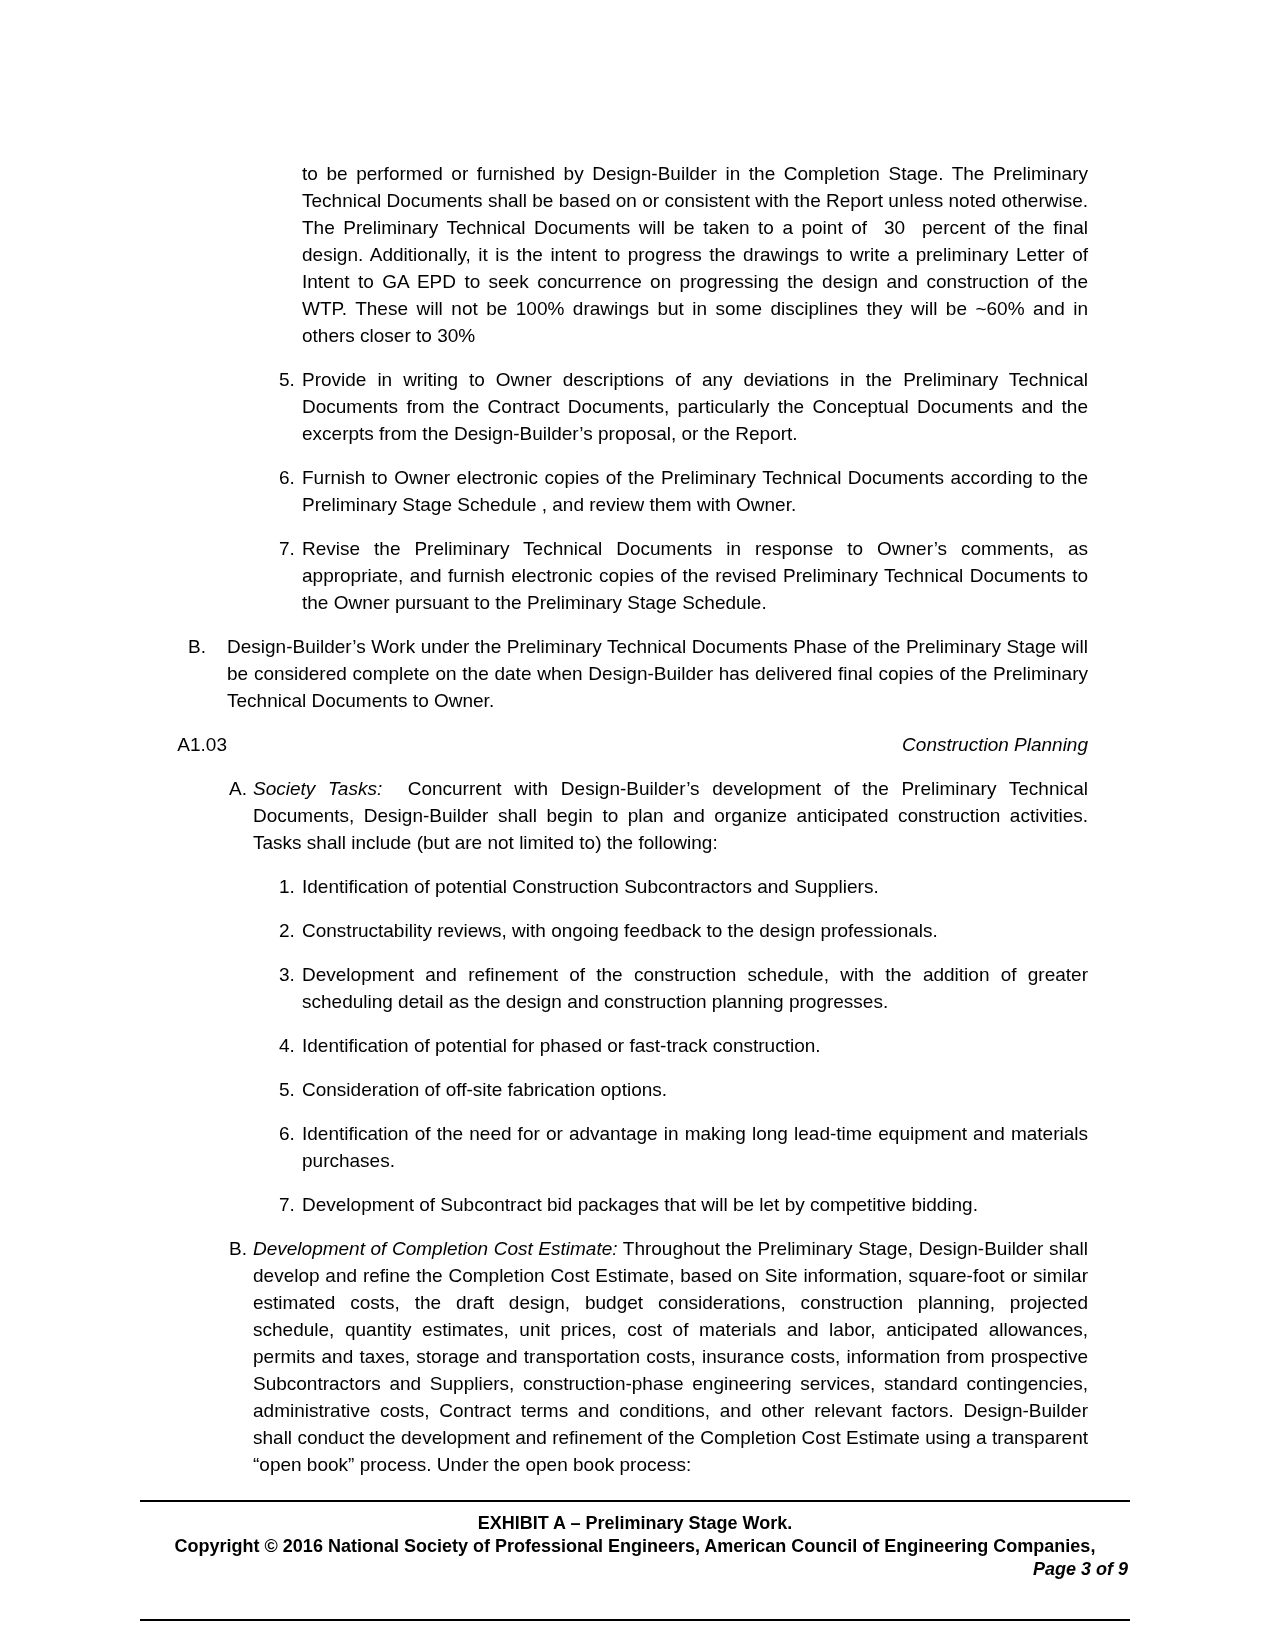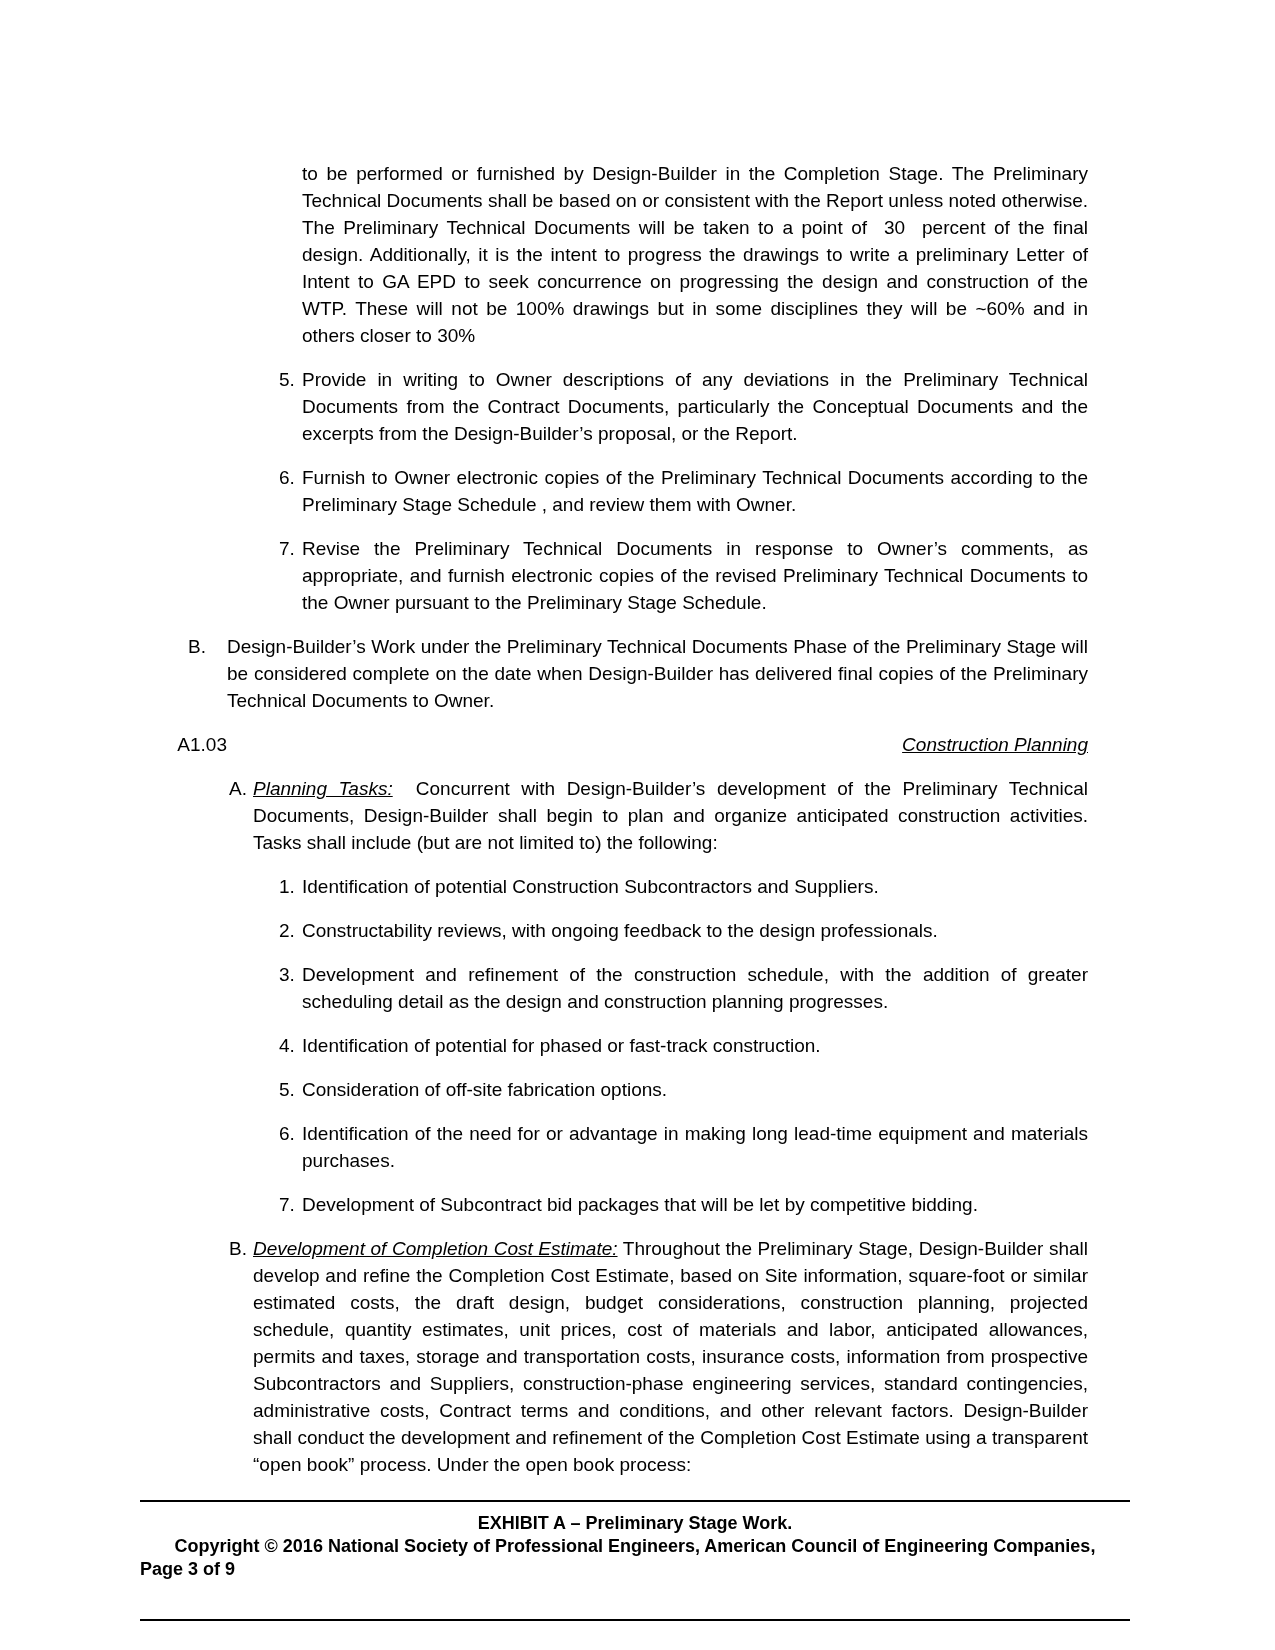--- a/index.html
+++ b/index.html
@@ -17,21 +17,21 @@
     overflow:hidden;
     margin-top:17px;
   }
   .content {
     padding-top:143px;
     font-size:19px;
     line-height:27px;
   }
   .para { margin-bottom:17px; margin-right:155px; }
   .jt { text-align:justify; }
-  .it { font-style:italic;text-decoration:underline; }
+  .it { font-style:italic; }
   .flexrow { display:flex; align-items:flex-start; }
   .flexrow .txt { flex:1 1 auto; }
   .marker { flex:0 0 auto; }
 
   .intro { margin-left:302px; }
 
   .numitem { margin-left:279px; }
   .numitem .marker { width:23px; }
 
   .lvl1 { margin-left:188px; }
@@ -46,21 +46,21 @@
   .footer {
     position:absolute;
     left:140px; top:1483px; width:990px;
     border-top:2px solid #000;
     font-weight:bold;
     font-size:18px;
     line-height:23px;
     padding-top:10px;
   }
   .footer .center { text-align:center; }
-  .footer .pageline { text-align:left; padding-right:2px; }
+  .footer .pageline { text-align:right; padding-right:2px;font-style:italic; }
   .sup { font-size:0.62em; vertical-align:super; }
   .rule-bottom {
     position:absolute;
     left:140px; top:1602px; width:990px;
     border-top:2px solid #000;
   }
 </style>
 </head>
 <body>
 
@@ -87,21 +87,21 @@
       <div class="txt jt">Design-Builder’s Work under the Preliminary Technical Documents Phase of the Preliminary Stage will be considered complete on the date when Design-Builder has delivered final copies of the Preliminary Technical Documents to Owner.</div>
     </div>
 
     <div class="para sechead flexrow">
       <span class="marker">A1.03</span>
       <div class="txt it">Construction Planning</div>
     </div>
 
     <div class="para lvl2 flexrow">
       <span class="marker">A.</span>
-      <div class="txt jt"><span class="it">Planning Tasks:</span> <span>&nbsp;Concurrent with Design-Builder’s development of the Preliminary Technical Documents, Design-Builder shall begin to plan and organize anticipated construction activities. Tasks shall include (but are not limited to) the following:</span></div>
+      <div class="txt jt"><span class="it">Society Tasks:</span> <span>&nbsp;Concurrent with Design-Builder’s development of the Preliminary Technical Documents, Design-Builder shall begin to plan and organize anticipated construction activities. Tasks shall include (but are not limited to) the following:</span></div>
     </div>
 
     <div class="para numitem flexrow">
       <span class="marker">1.</span>
       <div class="txt jt">Identification of potential Construction Subcontractors and Suppliers.</div>
     </div>
     <div class="para numitem flexrow">
       <span class="marker">2.</span>
       <div class="txt jt">Constructability reviews, with ongoing feedback to the design professionals.</div>
     </div>

